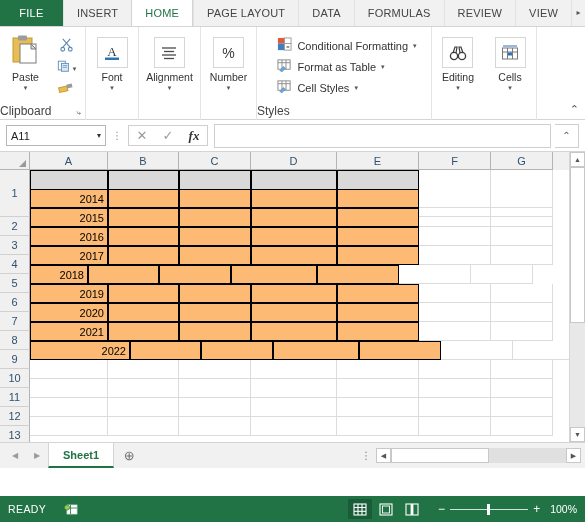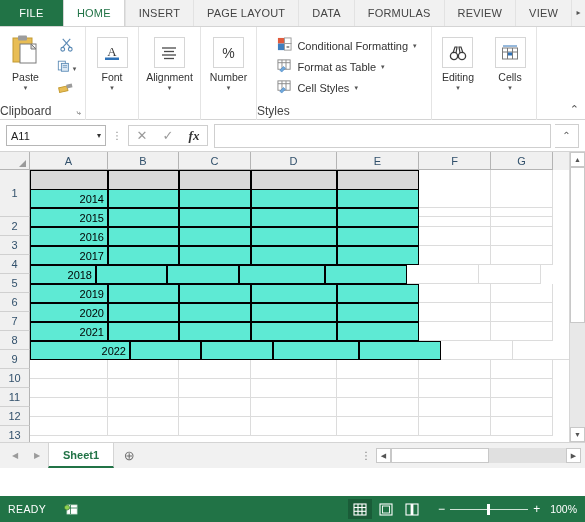--- a/index.html
+++ b/index.html
@@ -91,21 +91,21 @@
             display: flex; align-items: center; justify-content: center; font-size: 11px; color: #31506b; }
   .cells { flex: 1; position: relative; }
   .crow { display: flex; height: 19px; }
   .cell { border-right: 1px solid #dcdcdc; border-bottom: 1px solid #dcdcdc; font-size: 11px;
           display: flex; align-items: center; padding: 0 3px; overflow: hidden; }
   .cell.hdrcell {
     background: #d9d9d9; font-weight: bold; color: #000; align-items: flex-end; padding-bottom: 2px;
     border: 1px solid #000; border-top: 1px solid #000; white-space: normal; line-height: 11px;
     font-size: 11px;
   }
-  .cell.datacell { border: 1px solid #000; background: #5eead4; }
+  .cell.datacell { border: 1px solid #000; background: #fdba74; }
   .cell.num { justify-content: flex-end; }
   .cell.tall { height: 47px; }
 
   
   .vscroll { position: absolute; right: 0; top: 0; width: 16px; height: 290px; background: #fff;
              border-left: 1px solid #d6d6d6; display: flex; flex-direction: column; align-items: center; }
   .sb-arrow { width: 15px; height: 15px; display: flex; align-items: center; justify-content: center;
               font-size: 7px; color: #555; background: #fff; border: 1px solid #c8c8c8; }
   .vtrack { flex: 1; width: 15px; background: #e8e8e8; position: relative; }
   .vthumb { position: absolute; left: 0; top: 0; width: 15px; height: 60%; background: #fff; border: 1px solid #c8c8c8; }
@@ -141,22 +141,22 @@
   .zs-sign { font-size: 12px; line-height: 10px; }
   .zs-pct { margin-left: 10px; font-size: 10.5px; }
 </style>
 </head>
 <body>
 
 <div id="app">
 
   <div class="tabbar">
     <div class="tab-file">FILE</div>
+    <div class="tab">INSERT</div>
     <div class="tab active">HOME</div>
-    <div class="tab">INSERT</div>
     <div class="tab">PAGE LAYOUT</div>
     <div class="tab">DATA</div>
     <div class="tab">FORMULAS</div>
     <div class="tab">REVIEW</div>
     <div class="tab">VIEW</div>
     <div class="tab-overflow">▸</div>
   </div>
 
   <div class="ribbon">
 
@@ -425,21 +425,21 @@
         <div class="crow">
           <div class="cell datacell num" style="width:78px">2017</div>
           <div class="cell datacell" style="width:71px"></div>
           <div class="cell datacell" style="width:72px"></div>
           <div class="cell datacell" style="width:86px"></div>
           <div class="cell datacell" style="width:82px"></div>
           <div class="cell" style="width:72px"></div>
           <div class="cell" style="width:62px"></div>
         </div>
         <div class="crow">
-          <div class="cell datacell num" style="width:66px">2018</div>
+          <div class="cell datacell num" style="width:58px">2018</div>
           <div class="cell datacell" style="width:71px"></div>
           <div class="cell datacell" style="width:72px"></div>
           <div class="cell datacell" style="width:86px"></div>
           <div class="cell datacell" style="width:82px"></div>
           <div class="cell" style="width:72px"></div>
           <div class="cell" style="width:62px"></div>
         </div>
         <div class="crow">
           <div class="cell datacell num" style="width:78px">2019</div>
           <div class="cell datacell" style="width:71px"></div>

